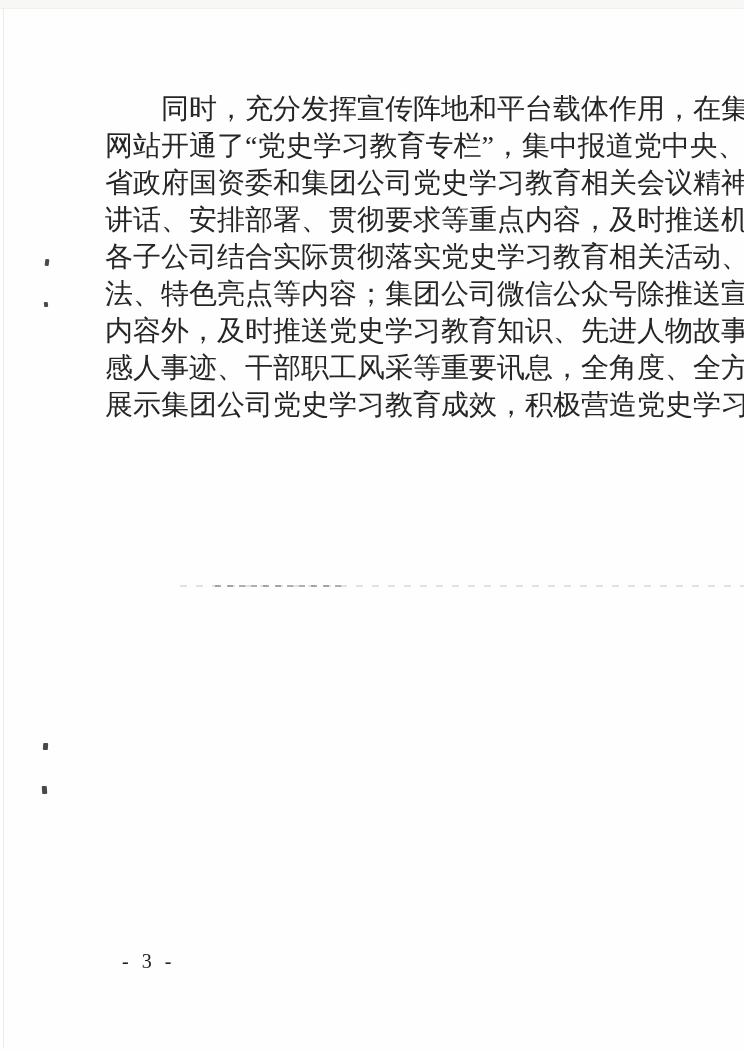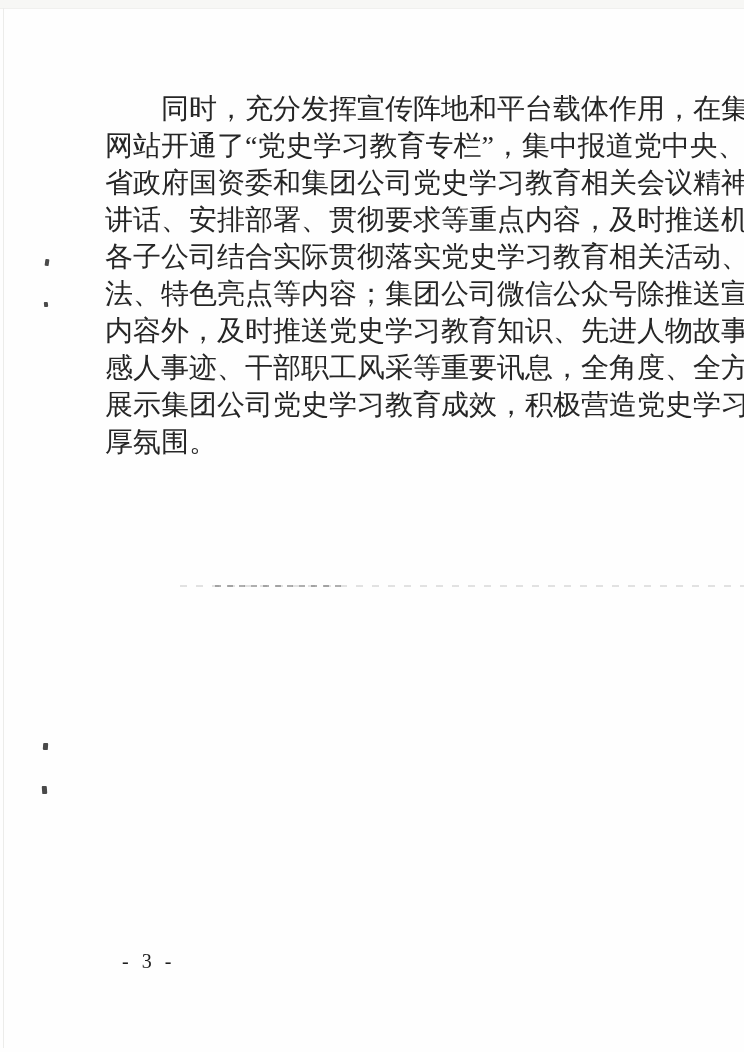--- a/index.html
+++ b/index.html
@@ -108,21 +108,20 @@
   <div class="body-text">
       <div class="text-line">同时，充分发挥宣传阵地和平台载体作用，在集团公司</div>
       <div class="text-line">网站开通了“党史学习教育专栏”，集中报道党中央、省委、</div>
       <div class="text-line">省政府国资委和集团公司党史学习教育相关会议精神、领导</div>
       <div class="text-line">讲话、安排部署、贯彻要求等重点内容，及时推送机关党委、</div>
       <div class="text-line">各子公司结合实际贯彻落实党史学习教育相关活动、创新做</div>
       <div class="text-line">法、特色亮点等内容；集团公司微信公众号除推送宣传报道</div>
       <div class="text-line">内容外，及时推送党史学习教育知识、先进人物故事、英雄</div>
       <div class="text-line">感人事迹、干部职工风采等重要讯息，全角度、全方位宣传、</div>
       <div class="text-line">展示集团公司党史学习教育成效，积极营造党史学习教育浓</div>
-      <div class="text-line">厚氛围。</div>
     </div>
 
   <div class="scan-line">
     <div class="scan-line-dark"></div>
   </div>
 
   <div class="page-number">- 3 -</div>
 
 </div>
 

